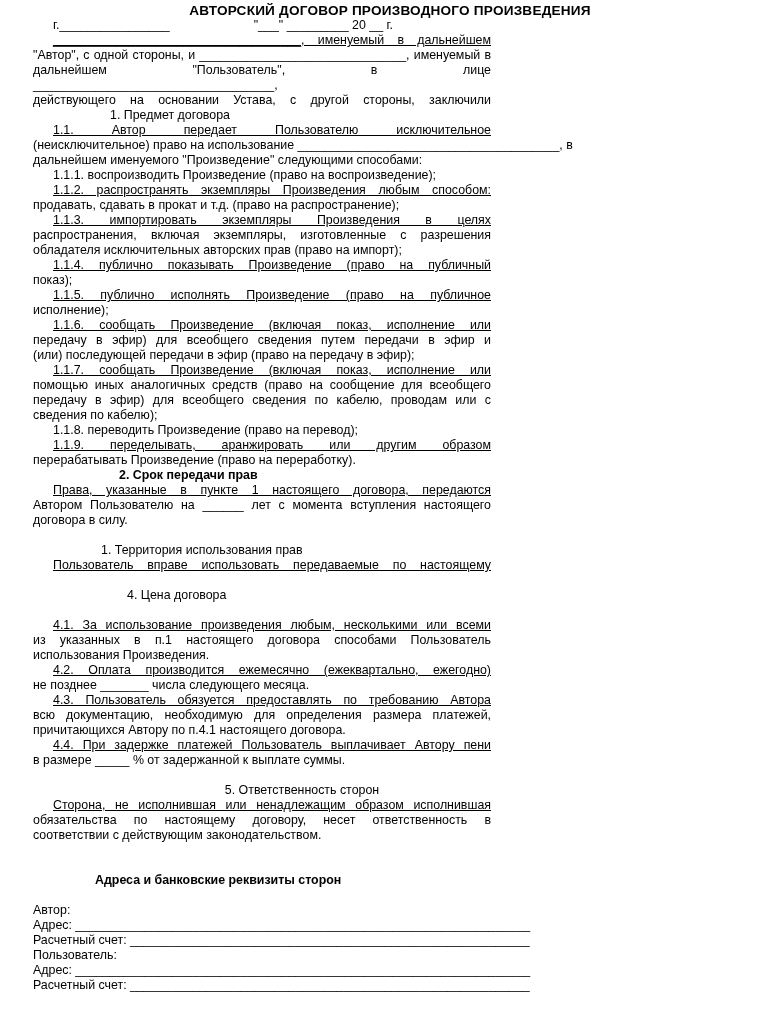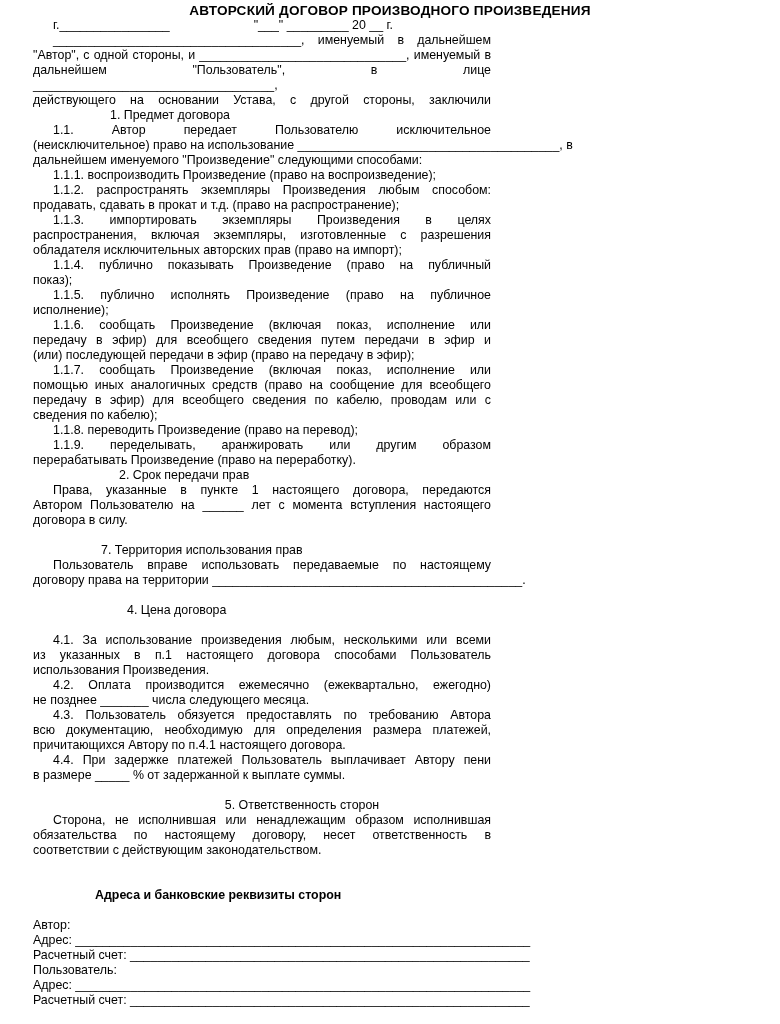--- a/index.html
+++ b/index.html
@@ -15,27 +15,27 @@
   .title{
     margin:0;padding-top:3px;
     font-size:13.6px;font-weight:bold;
     text-align:center;line-height:15px;
     letter-spacing:0.2px;
   }
   .body{margin-left:33px;width:458px;}
   .line{min-height:15px;line-height:15px;}
   
   .j,.ji{text-align:justify;text-align-last:justify;}
-  .ji{padding-left:20px;}
+  .ji{padding-left:20px;text-decoration:underline;}
   
   .l,.li{white-space:nowrap;text-align:left;}
   .li{padding-left:20px;}
   
   .hA{padding-left:77px;}
-  .hB{padding-left:86px;}
+  .hB{padding-left:86px;font-weight:bold;}
   .hC{padding-left:68px;}
   .hD{padding-left:94px;}
   .hE{padding-left:80px;text-align:center;}
   .hF{padding-left:62px;font-weight:bold;}
   .date-line{white-space:nowrap;padding-left:20px;}
   .date-spacer{display:inline-block;width:84px;}
 </style>
 </head>
 <body>
 
@@ -72,23 +72,22 @@
         <div class="line j">передачу в эфир) для всеобщего сведения по кабелю, проводам или с</div>
         <div class="line l">сведения по кабелю);</div>
         <div class="line li">1.1.8. переводить Произведение (право на перевод);</div>
         <div class="line ji">1.1.9. переделывать, аранжировать или другим образом</div>
         <div class="line l">перерабатывать Произведение (право на переработку).</div>
         <div class="line hB">2. Срок передачи прав</div>
         <div class="line ji">Права, указанные в пункте 1 настоящего договора, передаются</div>
         <div class="line j">Автором Пользователю на ______ лет с момента вступления настоящего</div>
         <div class="line l">договора в силу.</div>
         <div class="line blank"></div>
-        <div class="line hC">7. Территория использования прав</div>
+        <div class="line hC">1. Территория использования прав</div>
         <div class="line ji">Пользователь вправе использовать передаваемые по настоящему</div>
-        <div class="line l">договору права на территории _____________________________________________.</div>
         <div class="line blank"></div>
         <div class="line hD">4. Цена договора</div>
         <div class="line blank"></div>
         <div class="line ji">4.1. За использование произведения любым, несколькими или всеми</div>
         <div class="line j">из указанных в п.1 настоящего договора способами Пользователь</div>
         <div class="line l">использования Произведения.</div>
         <div class="line ji">4.2. Оплата производится ежемесячно (ежеквартально, ежегодно)</div>
         <div class="line l">не позднее _______ числа следующего месяца.</div>
         <div class="line ji">4.3. Пользователь обязуется предоставлять по требованию Автора</div>
         <div class="line j">всю документацию, необходимую для определения размера платежей,</div>

